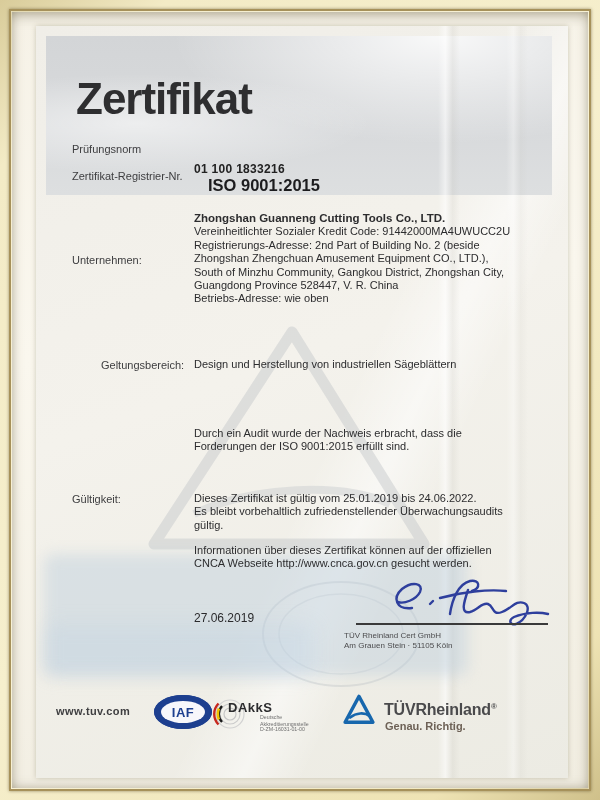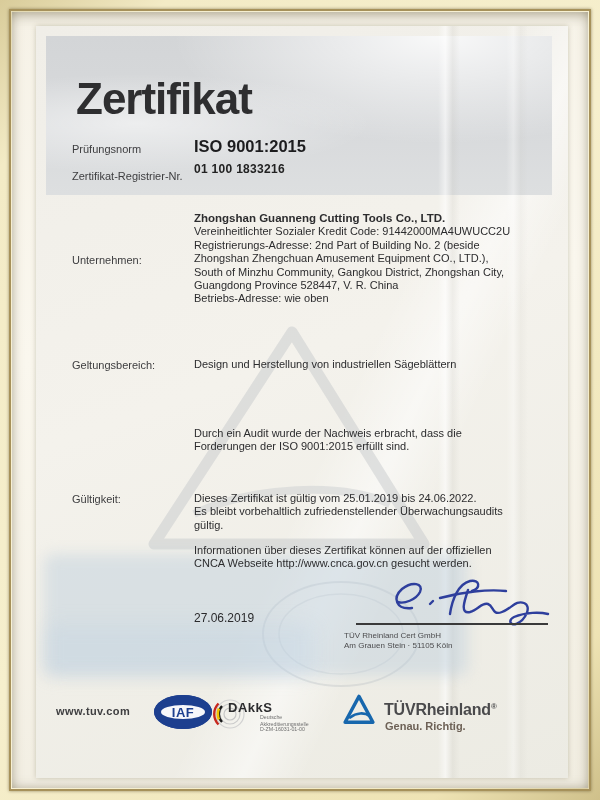--- a/index.html
+++ b/index.html
@@ -59,38 +59,38 @@
   .crease{
     position:absolute;top:0;bottom:0;width:22px;
     background:linear-gradient(90deg,rgba(255,255,255,0),rgba(255,255,255,.55),rgba(190,188,180,.18),rgba(255,255,255,0));
   }
   
   .title{
     position:absolute;left:40px;top:48px;
     font-size:44px;font-weight:600;letter-spacing:-1px;color:#2e2e30;
   }
   .lbl{position:absolute;left:36px;font-size:11px;color:#3d3d3f;}
-  .val-big{position:absolute;left:158px;font-size:16.5px;font-weight:bold;color:#1c1c1e;}
+  .val-big{position:absolute;left:172px;font-size:16.5px;font-weight:bold;color:#1c1c1e;margin-top:39px;}
   .val-bold{position:absolute;left:158px;font-size:12px;font-weight:bold;color:#222;letter-spacing:.3px;}
   .block{position:absolute;left:158px;width:350px;font-size:11px;line-height:13.4px;color:#2c2c2e;}
   .block .b1{font-weight:bold;font-size:11.5px;}
   .date{position:absolute;left:158px;top:585px;font-size:12px;color:#2a2a2c;}
   .sig-line{position:absolute;left:320px;top:597px;width:192px;height:1.5px;background:#3a3a3a;}
   .sig-svg{position:absolute;left:348px;top:548px;}
   .issuer{position:absolute;left:308px;top:605px;width:216px;text-align:left;
     font-size:8px;line-height:10px;color:#4c4c4e;}
   
   .website{position:absolute;left:20px;top:679px;font-size:11px;font-weight:bold;color:#3e3e40;letter-spacing:.4px;}
   .iaf{
     position:absolute;left:118px;top:669px;width:58px;height:34px;border-radius:50%;
     background:#1d3f8f;display:flex;align-items:center;justify-content:center;
     box-shadow:inset 0 0 0 2px #1d3f8f;
   }
   .iaf-inner{
-    width:44px;height:14px;border-radius:50%;background:#f7f7fb;
+    width:44px;height:22px;border-radius:50%;background:#f7f7fb;
     display:flex;align-items:center;justify-content:center;
     font-size:13px;font-weight:bold;color:#1d3f8f;letter-spacing:.5px;text-align:center;
   }
   .dakks-arcs{position:absolute;left:170px;top:668px;}
   .dakks-name{position:absolute;left:192px;top:674px;font-size:13px;font-weight:bold;color:#2b2b2d;letter-spacing:.5px;}
   .dakks-fine{position:absolute;left:224px;top:689px;font-size:6px;line-height:6.5px;color:#6f6f6f;transform:scale(.88);transform-origin:0 0;}
   .tuv-logo{position:absolute;left:306px;top:667px;}
   .tuv-brand{position:absolute;left:348px;top:675px;font-size:16px;font-weight:bold;color:#4a4a4c;letter-spacing:-0.2px;}
   .tuv-brand sup{font-size:8px;}
   .tuv-tagline{position:absolute;left:349px;top:694px;font-size:11px;font-weight:bold;color:#6d6156;}
@@ -131,21 +131,21 @@
     <div class="block" style="top:186px;">
       <div class="b1">Zhongshan Guanneng Cutting Tools Co., LTD.</div>
       <div>Vereinheitlichter Sozialer Kredit Code: 91442000MA4UWUCC2U</div>
       <div>Registrierungs-Adresse: 2nd Part of Building No. 2 (beside</div>
       <div>Zhongshan Zhengchuan Amusement Equipment CO., LTD.),</div>
       <div>South of Minzhu Community, Gangkou District, Zhongshan City,</div>
       <div>Guangdong Province 528447, V. R. China</div>
       <div>Betriebs-Adresse: wie oben</div>
     </div>
 
-    <div class="lbl" style="top:333px;">Geltungsbereich:</div>
+    <div class="lbl" style="top:333px;margin-left:29px;">Geltungsbereich:</div>
     <div class="block" style="top:332px;">Design und Herstellung von industriellen Sägeblättern</div>
 
     <div class="block" style="top:401px;">
       <div>Durch ein Audit wurde der Nachweis erbracht, dass die</div>
       <div>Forderungen der ISO 9001:2015 erfüllt sind.</div>
     </div>
 
     <div class="lbl" style="top:467px;">Gültigkeit:</div>
     <div class="block" style="top:466px;">
       <div>Dieses Zertifikat ist gültig vom 25.01.2019 bis 24.06.2022.</div>

